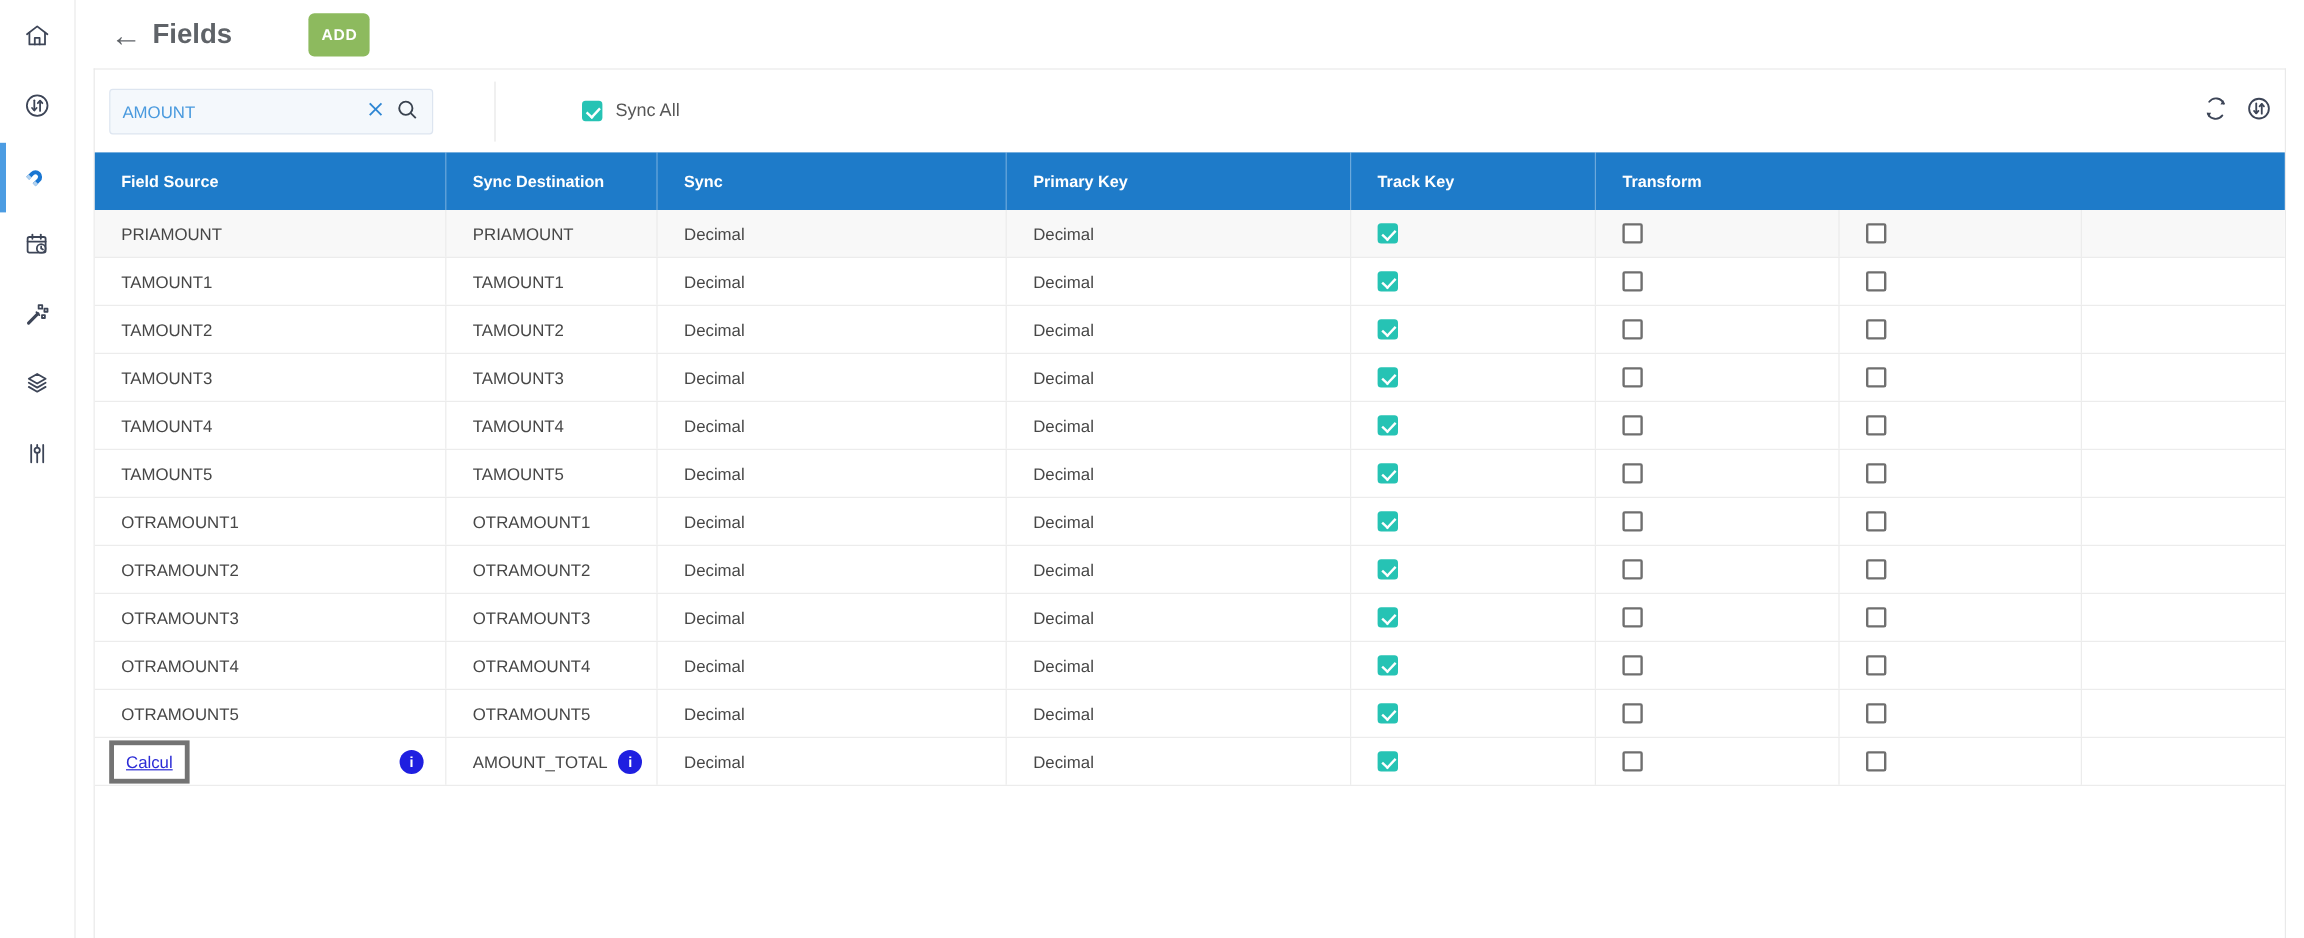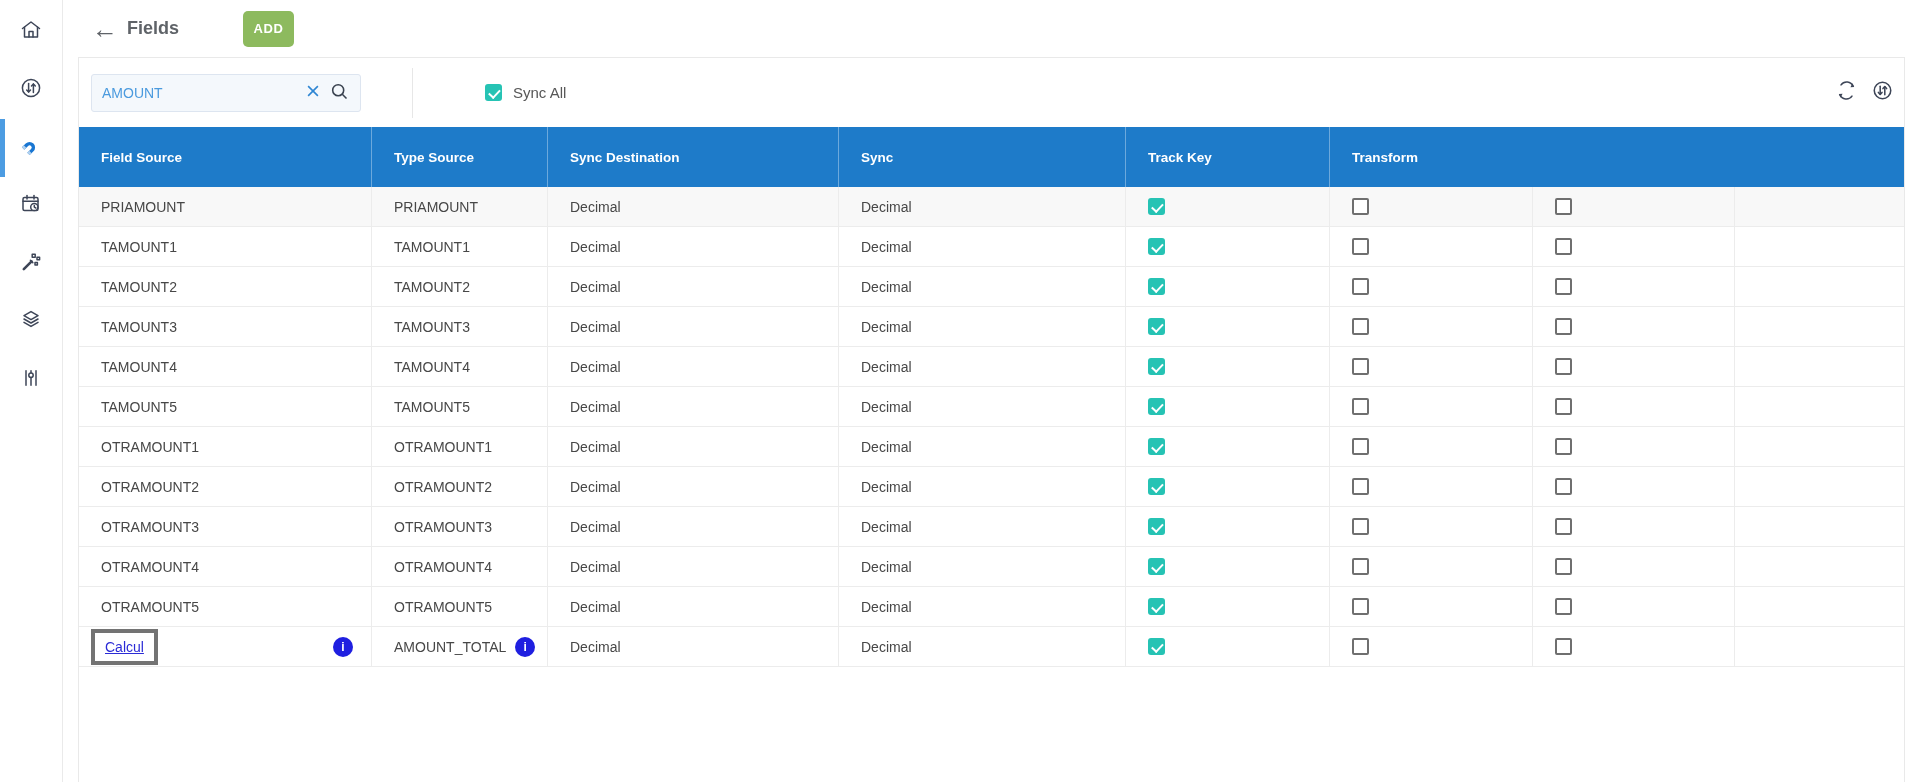--- a/index.html
+++ b/index.html
@@ -13,21 +13,21 @@
                position: relative; cursor: pointer; }
   .side-item.active::before { content: ""; position: absolute; left: 0; top: 0; bottom: 0;
                width: 5px; background: #4c9ce2; }
   .side-item svg { width: 24px; height: 24px; stroke: #3d4557; fill: none;
                stroke-width: 1.5; stroke-linecap: round; stroke-linejoin: round; }
 
   
   .main { margin-left: 63px; }
   .topbar { height: 57px; display: flex; align-items: center; padding-left: 29px; }
   .back-arrow { font-size: 26px; color: #5f6368; cursor: pointer; margin-right: 9px; line-height: 1; }
-  .page-title { font-size: 18px; color: #5f6368; }
+  .page-title { font-size: 23px; color: #5f6368; }
   .add-btn { margin-left: 64px; width: 51px; height: 36px; background: #8dba5e; color: #fff;
              border: none; border-radius: 5px; font-family: "Liberation Sans", sans-serif;
              font-size: 13px; font-weight: bold; letter-spacing: 0.6px; cursor: pointer; }
 
   
   .card { margin: 0 15px 0 15px; border: 1px solid #e9e9e9; border-bottom: none;
           height: 725px; background: #fff; }
 
   
   .card-toolbar { height: 69px; display: flex; align-items: center; padding-left: 12px; padding-right: 10px; gap: 29px; }
@@ -41,21 +41,21 @@
   .magnifier svg { width: 21px; height: 21px; stroke: #39424f; stroke-width: 1.8; fill: none; margin-left: 7px; }
   .toolbar-divider { width: 1px; height: 50px; background: #e7e7e7; margin: 0 21px 0 22px; }
   .sync-all { display: flex; align-items: flex-start; gap: 11px; cursor: pointer; padding-left: 22px; }
   .sync-all-label { font-size: 15px; color: #575757; }
   .toolbar-right { margin-left: auto; display: flex; align-items: center; gap: 13px; }
   .toolbar-right svg { width: 23px; height: 23px; stroke: #3d4557; fill: none;
                 stroke-width: 1.6; stroke-linecap: round; stroke-linejoin: round; cursor: pointer; }
 
   
   .grid-row { display: grid; grid-template-columns: 293px 176px 291px 287px 204px 203px 202px 1fr; }
-  .thead { height: 60px; background: #1e7bc9; }
+  .thead { height: 48px; background: #1e7bc9; }
   .th { display: flex; align-items: center; padding-left: 22px; color: #ffffff;
         font-size: 13.5px; font-weight: bold; border-right: 1px solid rgba(255,255,255,0.35);
         cursor: pointer; }
   .th:last-child { border-right: none; }
   .tr { height: 40px; border-bottom: 1px solid #ececec; background: #fff; }
   .tr.first { background: #f8f8f8; }
   .td { display: flex; align-items: center; padding-left: 22px; border-right: 1px solid #ececec;
         font-size: 14px; color: #474747; overflow: hidden; gap: 9px; }
   .td:last-child { border-right: none; }
   .td.spread { justify-content: space-between; padding-right: 18px; }
@@ -213,23 +213,23 @@
                 <path d="M12.5 10 14.4 7.9 16.3 10"></path>
               </svg>
           </span>
         </span>
       </div>
     </div>
 
     <div>
       <div class="grid-row thead">
           <div class="th">Field Source</div>
-          <div class="th">Type Source</div>
           <div class="th">Sync Destination</div>
           <div class="th">Sync</div>
+          <div class="th">Primary Key</div>
           <div class="th">Track Key</div>
           <div class="th">Transform</div>
         </div>
       <div>
           <div class="grid-row tr first">
             <div class="td">
               <span>PRIAMOUNT</span>
             </div>
             <div class="td">
               <span>PRIAMOUNT</span>

